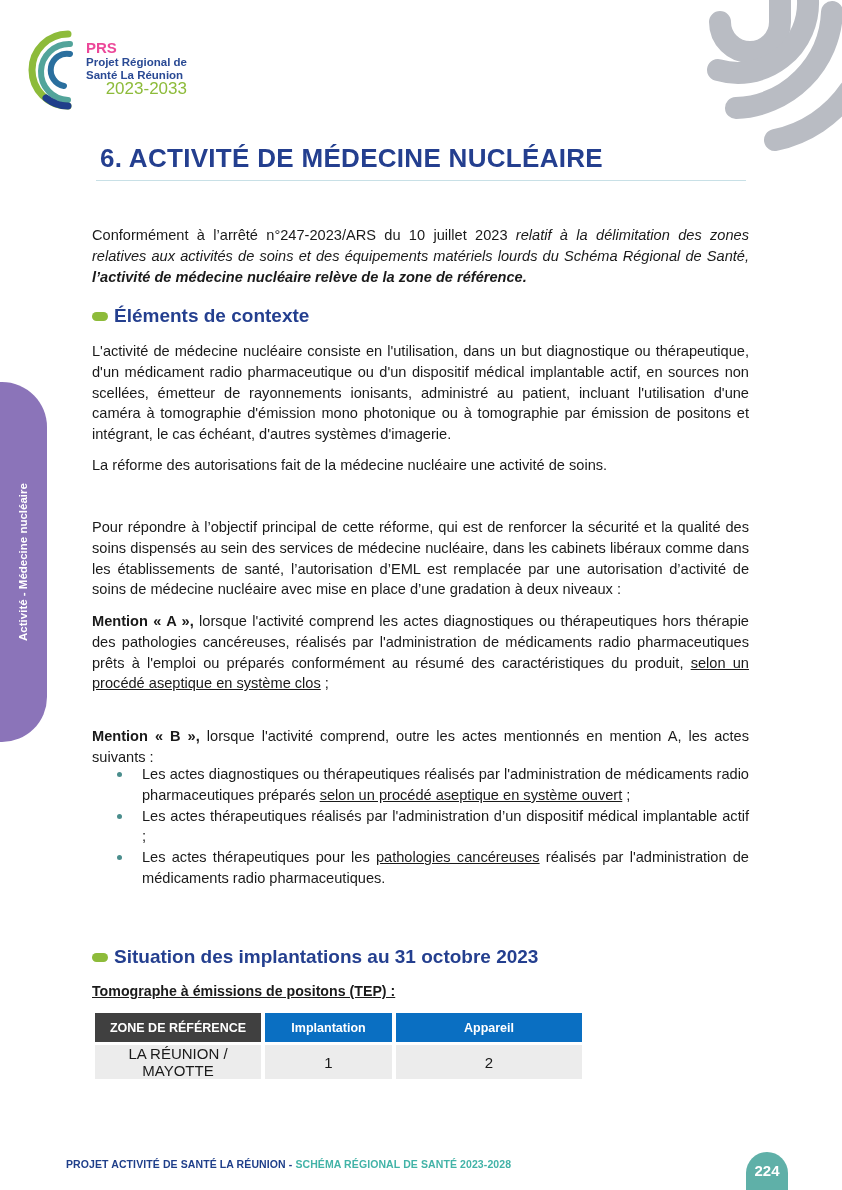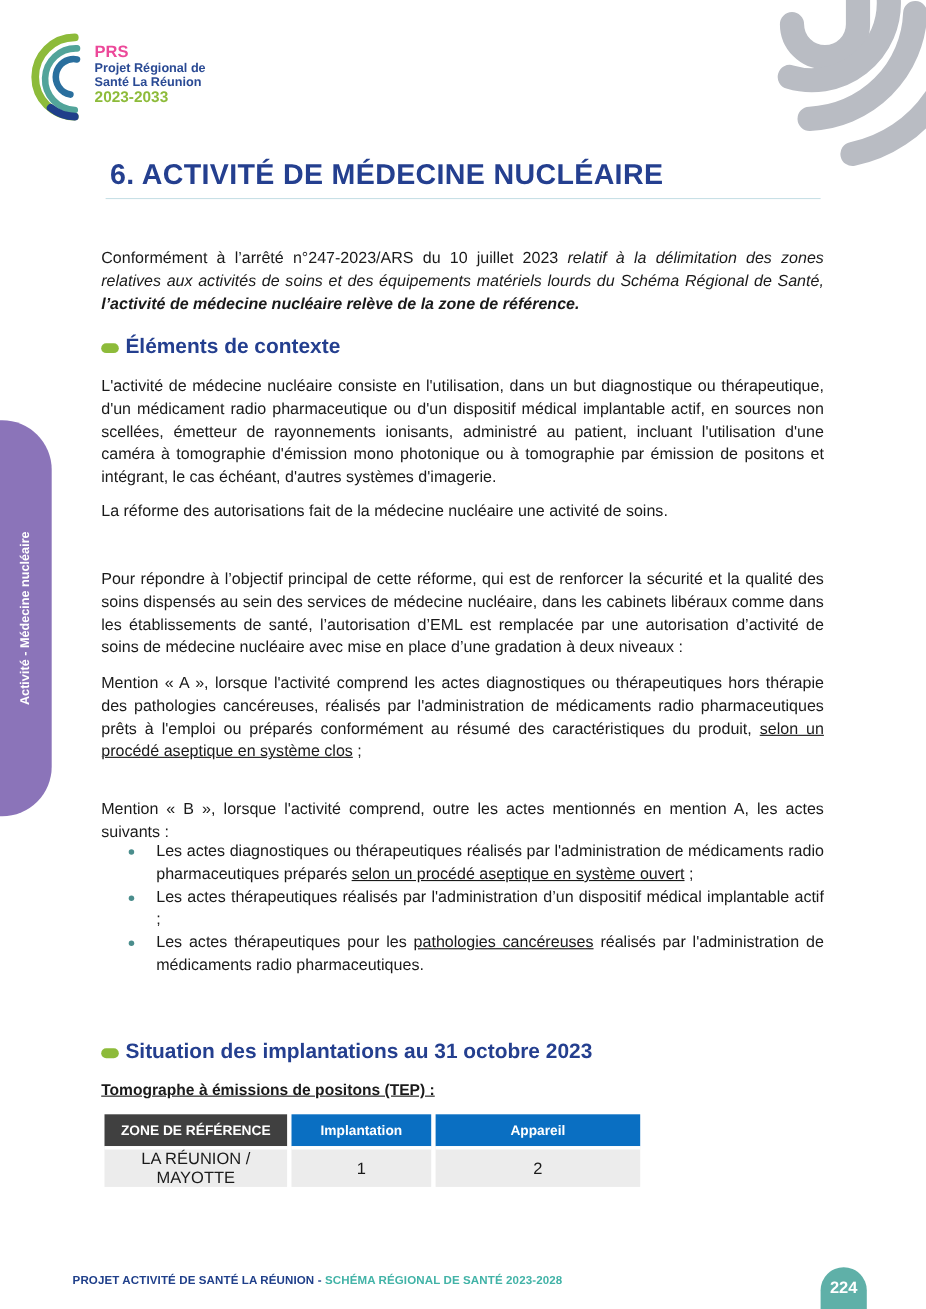--- a/index.html
+++ b/index.html
@@ -4,21 +4,21 @@
 <style>
   * { box-sizing: border-box; margin: 0; padding: 0; }
   html, body { width: 842px; height: 1190px; background: #ffffff; overflow: hidden; }
   body { position: relative; font-family: "Liberation Sans", sans-serif; color: #1a1a1a; }
 
   .logo { position: absolute; left: 24px; top: 30px; width: 200px; height: 80px; }
   .logo svg { position: absolute; left: 0; top: 0; }
   .logo-text { position: absolute; left: 62px; top: 10px; line-height: 14px; }
   .logo-prs { font-weight: bold; font-size: 15px; color: #ec4899; display: block; line-height: 16px; }
   .logo-line { font-weight: bold; font-size: 11.5px; color: #2a4a94; display: block; line-height: 13px; }
-  .logo-years { font-weight: bold; font-size: 14px; color: #8dbb3a; display: block; line-height: 13px; }
+  .logo-years { font-weight: normal; font-size: 17px; color: #8dbb3a; display: block; line-height: 13px; text-align: right; }
 
   .corner-deco { position: absolute; right: 0; top: 0; width: 162px; height: 160px; }
 
   .side-tab {
     position: absolute; left: 0; top: 382px; width: 47px; height: 360px;
     background: #8b74b9; border-radius: 0 45px 45px 0;
   }
   .side-tab-label {
     position: absolute; left: 23px; top: 180px; transform: translate(-50%, -50%) rotate(-90deg);
     white-space: nowrap; color: #ffffff; font-size: 11.5px; font-weight: bold;
@@ -44,21 +44,21 @@
   .h-contexte { top: 305px; }
   .h-situation { top: 946px; }
 
   .p1 { top: 341px; }
   .p2 { top: 455px; }
   .p3 { top: 517px; }
   .p4 { top: 611px; }
   .p5 { top: 726px; }
 
   .u { text-decoration: underline; }
-  b { font-weight: normal; }
+  b { font-weight: bold; }
 
   .bullets { position: absolute; left: 92px; top: 764px; width: 657px; font-size: 14.6px; line-height: 20.8px; list-style: none; }
   .bullets li { position: relative; padding-left: 50px; text-align: justify; }
   .bullets li::before {
     content: ""; position: absolute; left: 25px; top: 8px; width: 5px; height: 5px; border-radius: 50%; background: #4a8d8c;
   }
 
   .table-caption { position: absolute; left: 92px; top: 983px; font-size: 14.2px; font-weight: bold; text-decoration: underline; }
 
   .tep-table { position: absolute; left: 95px; top: 1013px; border-collapse: separate; border-spacing: 4px 0; margin-left: -4px; }

